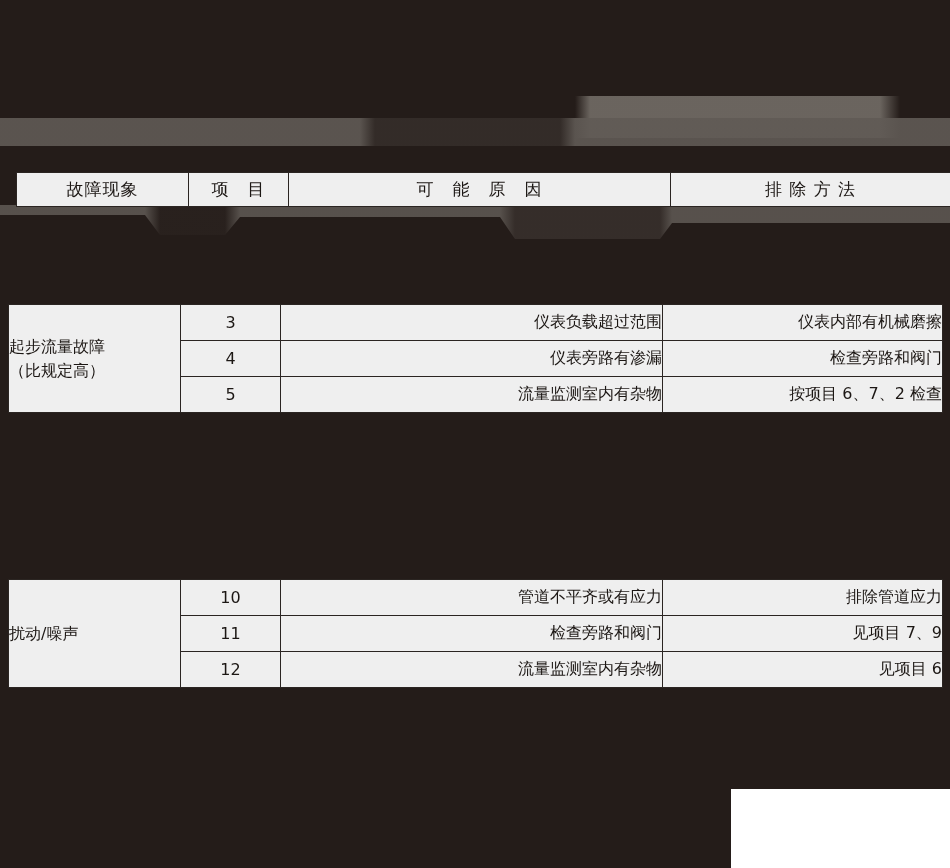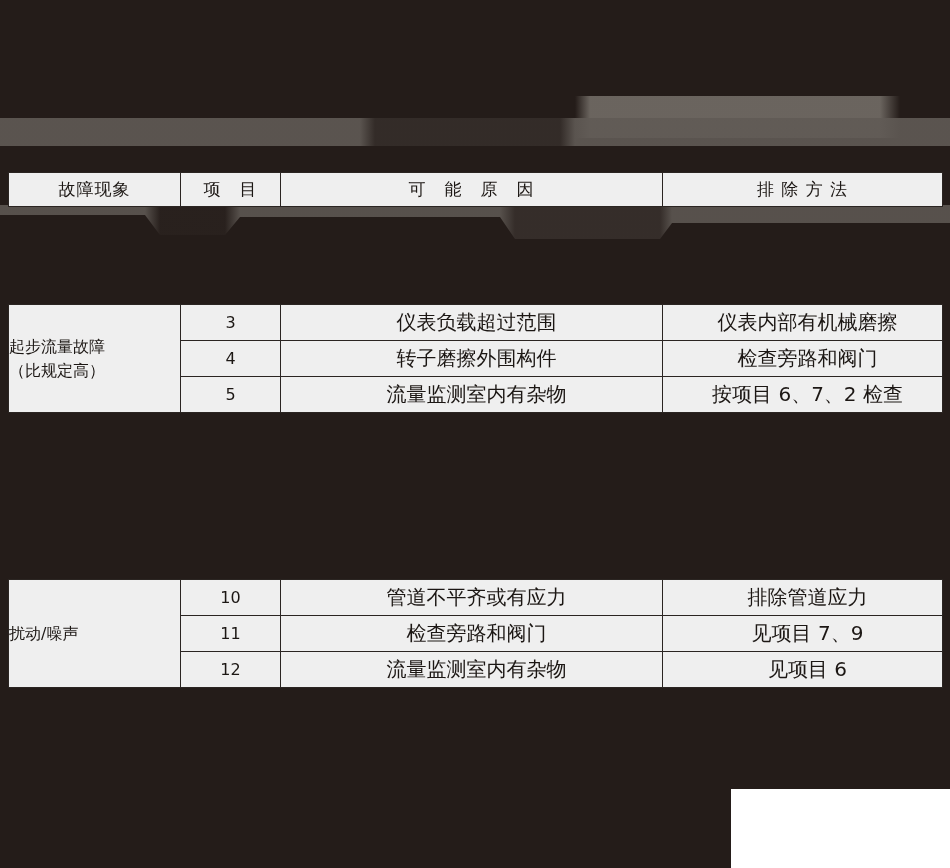--- a/index.html
+++ b/index.html
@@ -94,21 +94,21 @@
   }
   .tbl td, .tbl th {
     border: 1px solid #2b2522;
     padding: 0;
     background: #efefef;
     font-weight: normal;
   }
 
   
   #header-table {
-    left: 8px;
+    left: 16px;
     top: 172px;
     width: 934px;
   }
   #header-table td {
     height: 33px;
     text-align: center;
     vertical-align: middle;
     font-size: 17px;
     letter-spacing: 1px;
   }
@@ -128,23 +128,23 @@
   .c-phenom {
     text-align: left;
     line-height: 1.5;
     font-size: 16px;
   }
   .c-item {
     text-align: center;
     font-size: 16px;
   }
   .c-cause, .c-fix {
-    text-align: center;
+    text-align: right;
     padding-left: 10px !important;
-    font-size: 20px;
+    font-size: 16px;
   }
 </style>
 </head>
 <body>
 
 <div class="page-bg"></div>
 <div class="smudge-top"></div>
 <div class="smudge-top2"></div>
 <div class="smudge-below-head"></div>
 <div class="corner-white"></div>
@@ -178,21 +178,21 @@
     <td class="c-phenom" rowspan="3">
       <div>起步流量故障</div>
       <div>（比规定高）</div>
     </td>
     <td class="c-item">3</td>
     <td class="c-cause">仪表负载超过范围</td>
     <td class="c-fix">仪表内部有机械磨擦</td>
   </tr>
   <tr>
     <td class="c-item">4</td>
-    <td class="c-cause">转子磨擦外围构件</td>
+    <td class="c-cause">仪表旁路有渗漏</td>
     <td class="c-fix">检查旁路和阀门</td>
   </tr>
   <tr>
     <td class="c-item">5</td>
     <td class="c-cause">流量监测室内有杂物</td>
     <td class="c-fix">按项目 6、7、2 检查</td>
   </tr>
 </tbody>
   </table>
 

